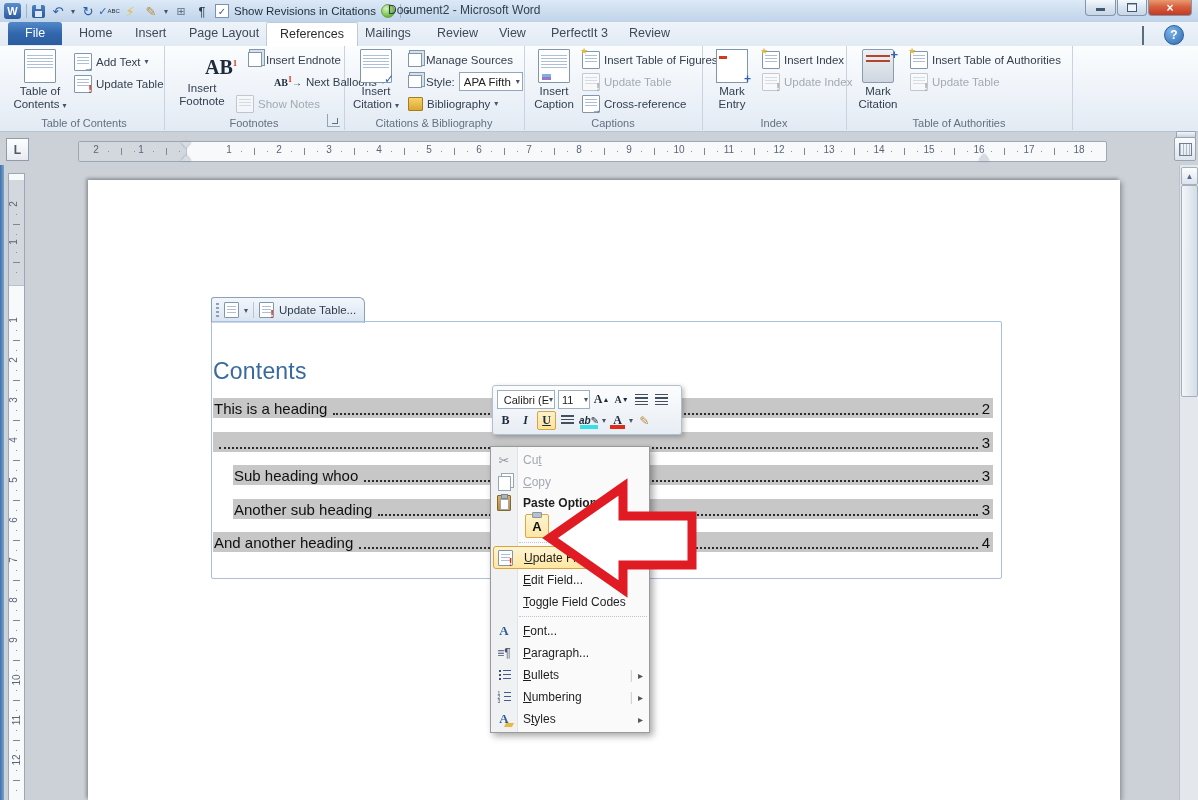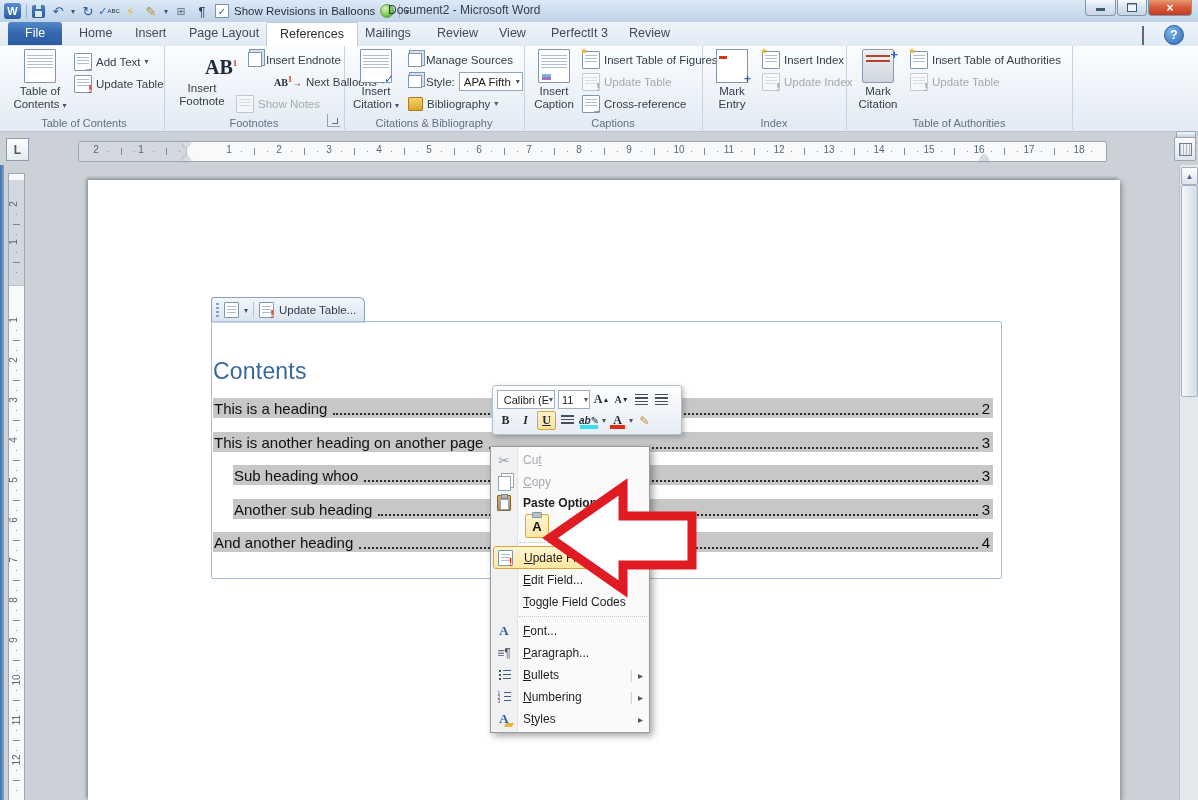--- a/index.html
+++ b/index.html
@@ -179,21 +179,21 @@
       <span class="qicon">↶</span>
         <span class="da">▾</span>
       <span class="qicon">↻</span>
       <span class="qicon" style="color:#2f62b5;font-size:11px;">✓<sub style="font-size:6px;color:#1c2a3a;">ABC</sub></span>
       <span class="qicon" style="color:#e8b93c;">⚡</span>
       <span class="qicon" style="color:#b98a3e;">✎</span>
         <span class="da">▾</span>
       <span class="qicon" style="font-size:11px;color:#5d7089;">⊞</span>
       <span class="qicon" style="color:#2c3b4e;">¶</span>
       <span class="qcheck">✓</span>
-      <span class="qtext">Show Revisions in Balloons</span>
+      <span class="qtext">Show Revisions in Citations</span>
       <span class="greendot"></span>
       <span class="qsep"></span>
       <span class="da">▾</span>
     </div>
     <span id="wintitle">Document2 - Microsoft Word</span>
     <div class="winbtns">
       <span class="wbtn min">
           <span class="minbar"></span>
         </span>
       <span class="wbtn res">
@@ -509,21 +509,20 @@
 
       <div id="tocbox"></div>
       <div id="tocheading">Contents</div>
 
       <div class="tocrow" style="left:125px;top:218px;width:777px;">
         <span class="toctext">This is a heading</span>
         <span class="leader"></span>
         <span class="tocpage">2</span>
       </div>
       <div class="tocrow" style="left:125px;top:252px;width:777px;">
-        <span class="toctext">This is another heading on another page</span>
         <span class="leader"></span>
         <span class="tocpage">3</span>
       </div>
       <div class="tocrow" style="left:145px;top:285px;width:757px;">
         <span class="toctext">Sub heading whoo</span>
         <span class="leader"></span>
         <span class="tocpage">3</span>
       </div>
       <div class="tocrow" style="left:145px;top:319px;width:757px;">
         <span class="toctext">Another sub heading</span>

